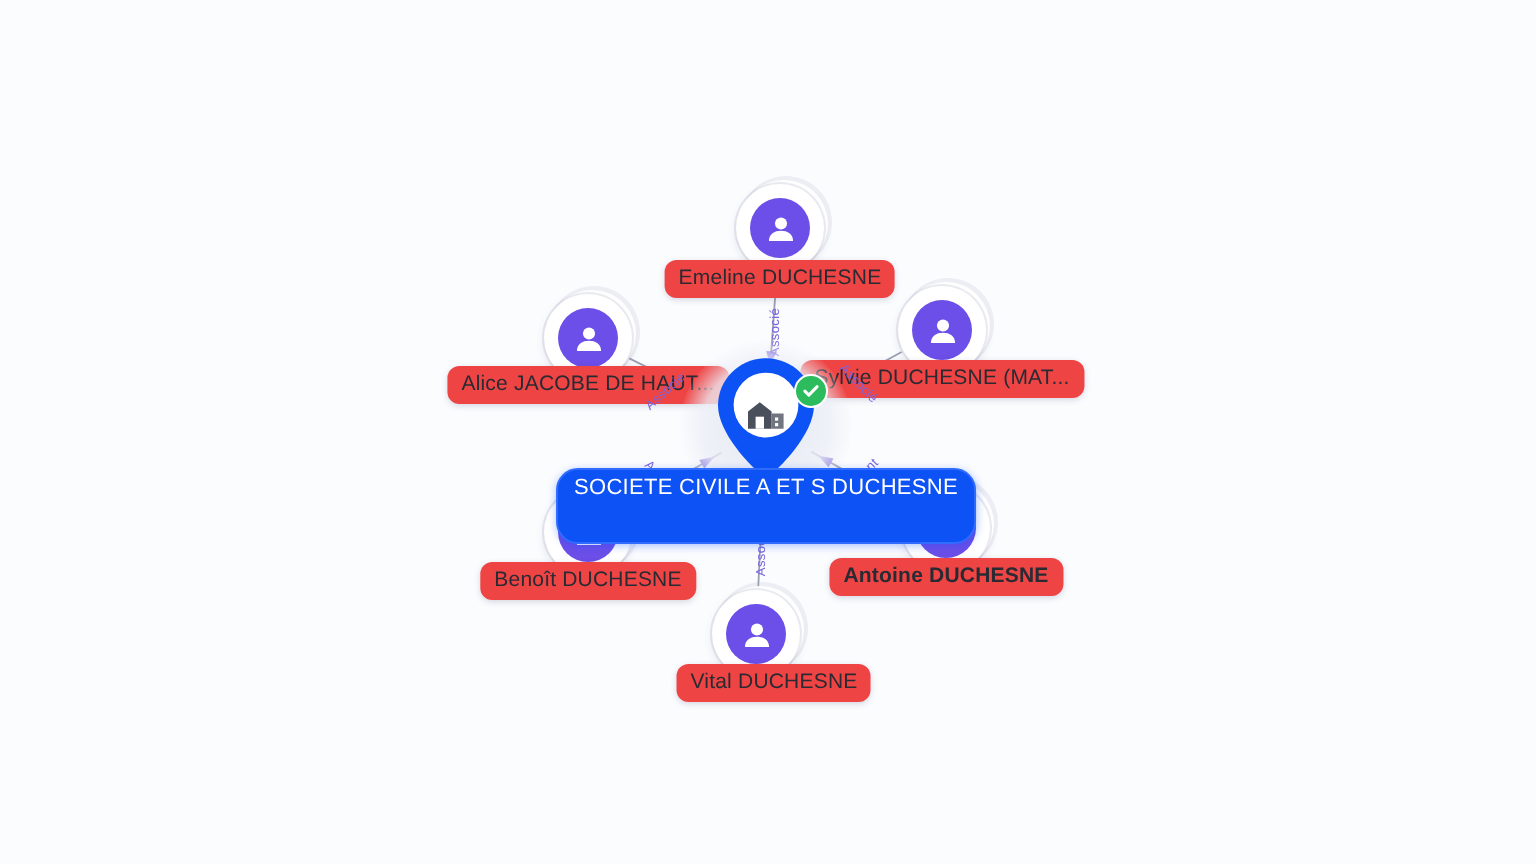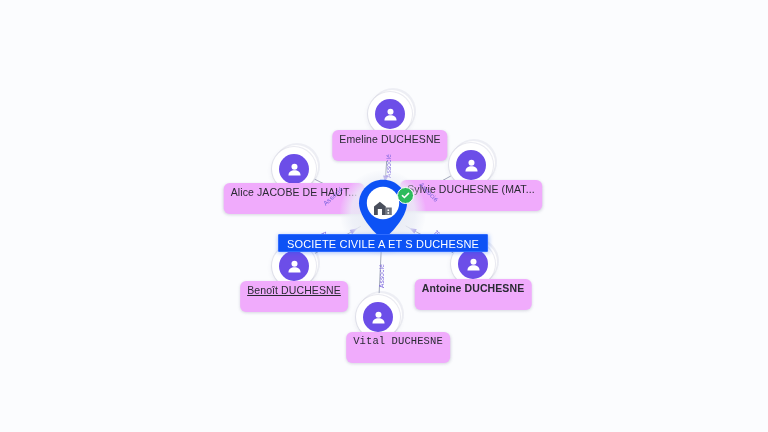--- a/index.html
+++ b/index.html
@@ -43,23 +43,23 @@
     border-radius:50%;
     background:#6c4ee8;
     display:flex;align-items:center;justify-content:center;
   }
   .person-avatar svg{display:block;}
 
   
   .node-label{
     position:absolute;
     transform:translate(-50%,0);
-    background:#f0abfc;
+    background:#ef4444;
     border-radius:6px;
-    padding:3px 7px 16px 7px;
+    padding:3px 7px 4px 7px;
     font-size:10.5px;
     line-height:12px;
     color:#2a2a33;
     white-space:nowrap;
     box-shadow:0 1px 3px rgba(70,70,110,.20);
     letter-spacing:.1px;
   }
 
   
   #company-node{
@@ -86,25 +86,25 @@
     background:#2cbb5d;
     border:1.5px solid #ffffff;
     display:flex;align-items:center;justify-content:center;
     box-sizing:border-box;
   }
   #company-label{
     position:absolute;
     transform:translate(-50%,0);
     background:#0d52f5;
     border:1px solid #2f6bff;
-    border-radius:1px;
+    border-radius:11px;
     color:#ffffff;
     font-size:11px;
     line-height:13px;
-    padding:3px 8px 0 8px;
+    padding:3px 8px 20px 8px;
     white-space:nowrap;
     letter-spacing:.15px;
     box-shadow:0 1px 4px rgba(13,82,245,.35);
   }
 
   
   .edge-label{
     position:absolute;
     font-size:6.5px;
     line-height:7px;
@@ -171,21 +171,21 @@
       <div class="edge-label" style="left: 429px; top: 192px; transform: translate(-50%, -50%) rotate(46deg);">Associé</div>
       <div class="person-node" style="left: 294px; top: 266px;">
         <div class="person-halo"></div>
         <div class="person-avatar">
           <svg width="17" height="17" viewBox="0 0 18 18">
             <circle cx="9" cy="6.1" r="3.2" fill="#ffffff"></circle>
             <path d="M2.6 15.4 C2.6 11.6 5.5 9.9 9 9.9 C12.5 9.9 15.4 11.6 15.4 15.4 Z" fill="#ffffff"></path>
           </svg>
         </div>
       </div>
-      <div class="node-label" style="left: 294px; top: 281px; text-decoration: underline;">Benoît DUCHESNE</div>
+      <div class="node-label" style="left: 294px; top: 281px;">Benoît DUCHESNE</div>
       <div class="edge-label" style="left: 332px; top: 240px; transform: translate(-50%, -50%) rotate(42deg);">Associé</div>
       <div class="person-node" style="left: 473px; top: 264px;">
         <div class="person-halo"></div>
         <div class="person-avatar">
           <svg width="17" height="17" viewBox="0 0 18 18">
             <circle cx="9" cy="6.1" r="3.2" fill="#ffffff"></circle>
             <path d="M2.6 15.4 C2.6 11.6 5.5 9.9 9 9.9 C12.5 9.9 15.4 11.6 15.4 15.4 Z" fill="#ffffff"></path>
           </svg>
         </div>
       </div>
@@ -193,21 +193,21 @@
       <div class="edge-label" style="left: 431px; top: 238px; transform: translate(-50%, -50%) rotate(-44deg);">Gérant</div>
       <div class="person-node" style="left: 378px; top: 317px;">
         <div class="person-halo"></div>
         <div class="person-avatar">
           <svg width="17" height="17" viewBox="0 0 18 18">
             <circle cx="9" cy="6.1" r="3.2" fill="#ffffff"></circle>
             <path d="M2.6 15.4 C2.6 11.6 5.5 9.9 9 9.9 C12.5 9.9 15.4 11.6 15.4 15.4 Z" fill="#ffffff"></path>
           </svg>
         </div>
       </div>
-      <div class="node-label" style="left: 398px; top: 332px; font-family: Liberation Mono, monospace;">Vital DUCHESNE</div>
+      <div class="node-label" style="left: 387px; top: 332px;">Vital DUCHESNE</div>
       <div class="edge-label" style="left: 381px; top: 276px; transform: translate(-50%, -50%) rotate(-90deg);">Associé</div>
     </div>
 
   <div id="company-node" style="left: 383px; top: 213px;">
     <div class="company-glow"></div>
     <div class="pin">
       <svg width="52" height="64" viewBox="0 0 52 64">
         <path d="M26 2 C12.8 2 2 12.6 2 25.6 C2 40 20 58 26 62 C32 58 50 40 50 25.6 C50 12.6 39.2 2 26 2 Z" fill="#0d52f5"></path>
         <circle cx="26" cy="25.4" r="16.2" fill="#ffffff"></circle>
       </svg>

